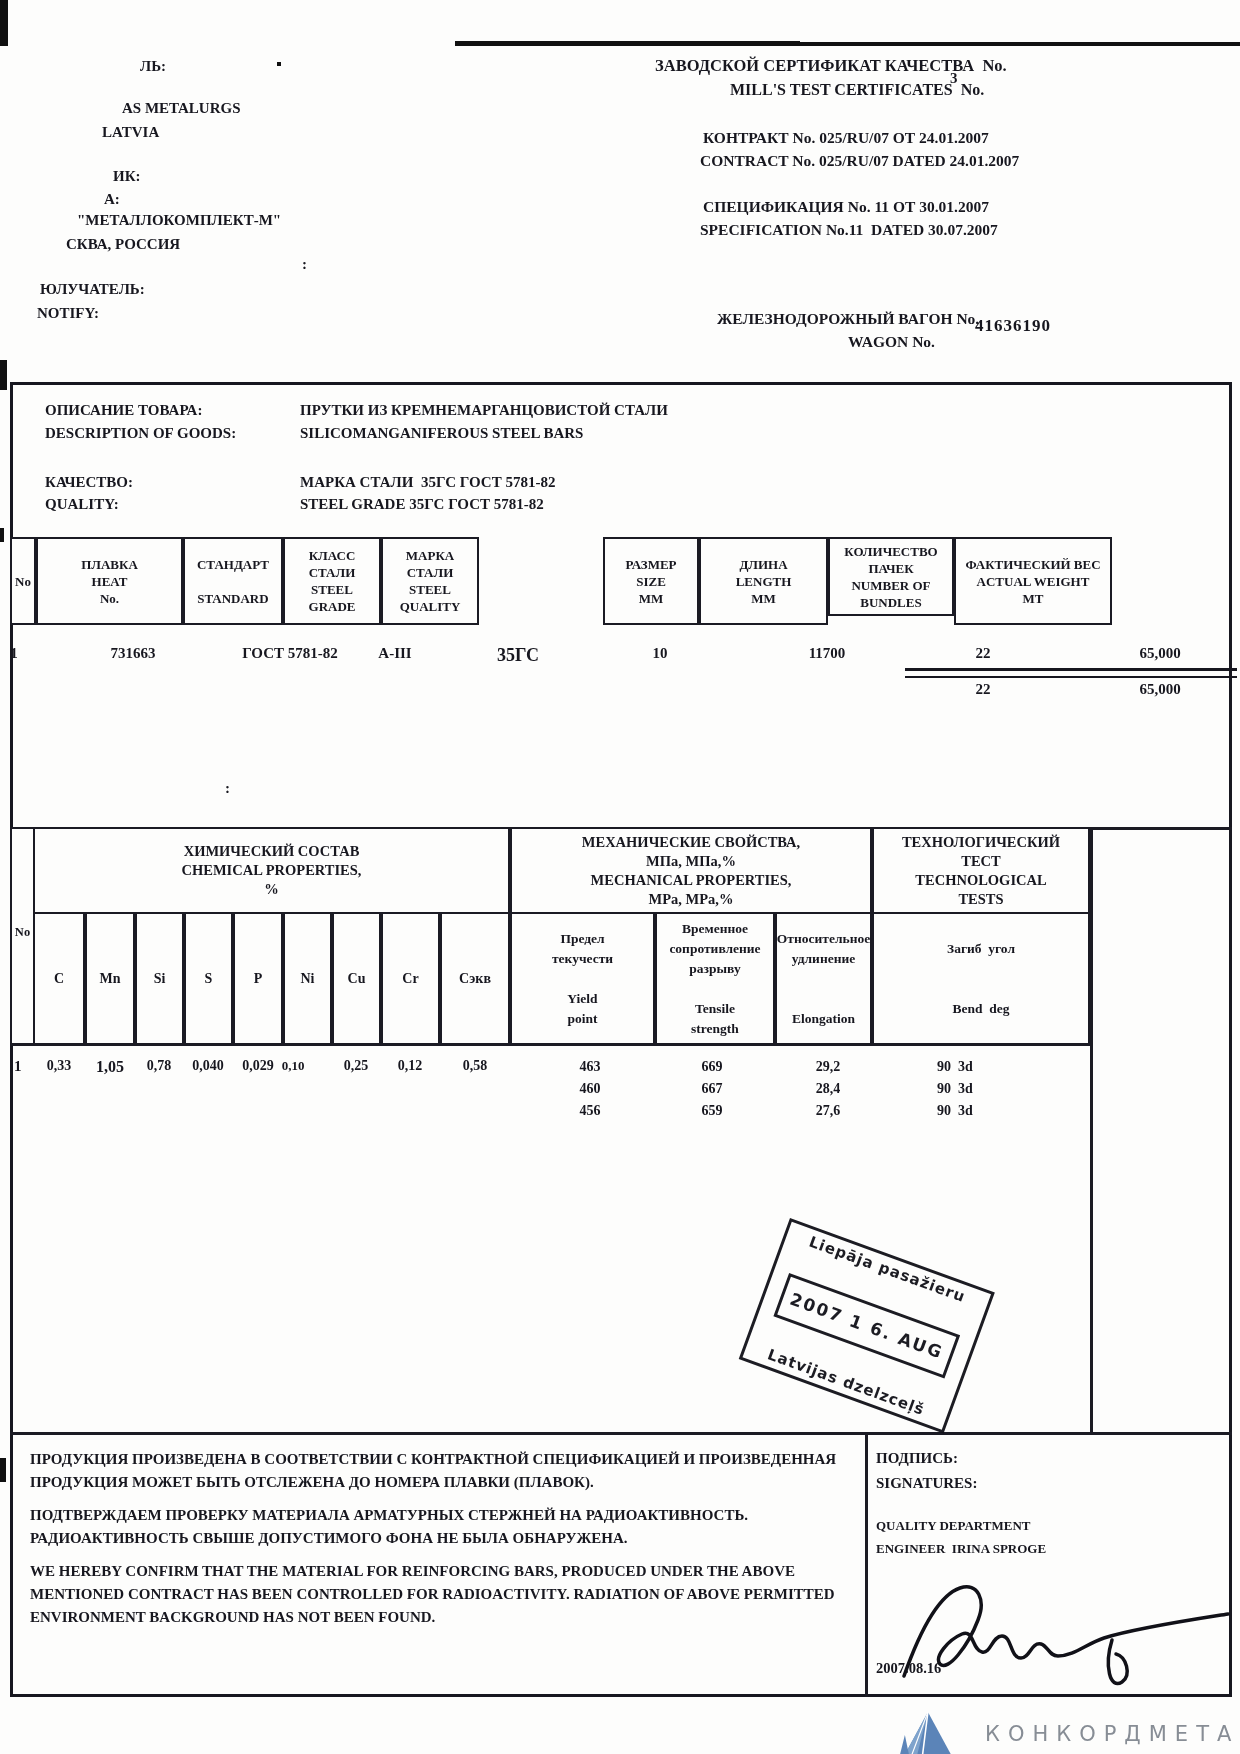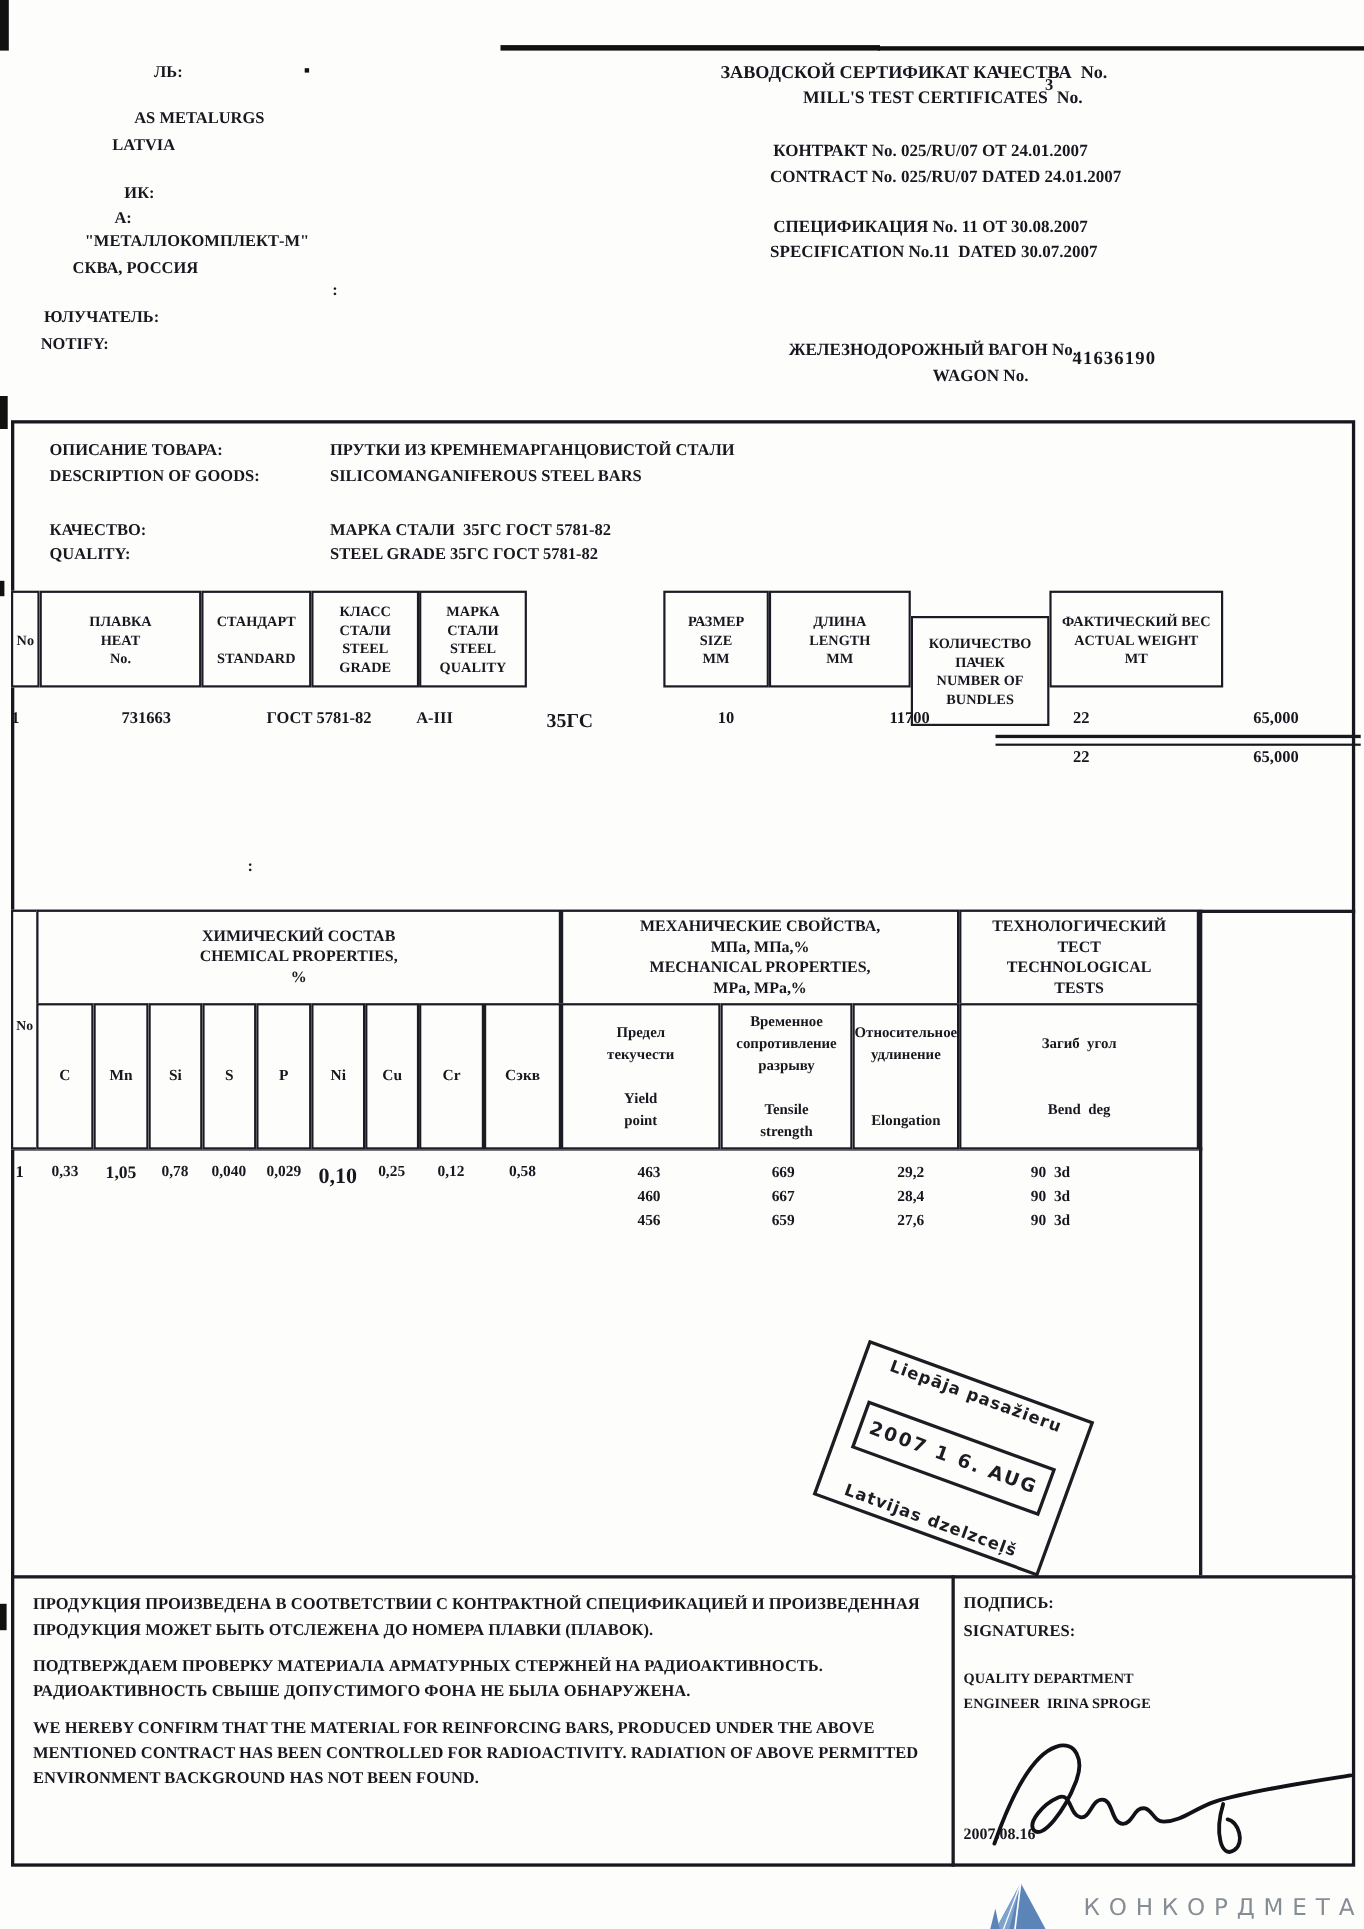--- a/index.html
+++ b/index.html
@@ -53,21 +53,21 @@
   <div class="t" style="left:77px;top:212px;font-size:15px;">"МЕТАЛЛОКОМПЛЕКТ-М"</div>
   <div class="t" style="left:66px;top:236px;font-size:15px;">СКВА, РОССИЯ</div>
   <div class="t" style="left:40px;top:281px;font-size:15px;">ЮЛУЧАТЕЛЬ:</div>
   <div class="t" style="left:37px;top:305px;font-size:15px;">NOTIFY:</div>
 
   <div class="t" style="left:655px;top:56px;font-size:16.5px;">ЗАВОДСКОЙ СЕРТИФИКАТ КАЧЕСТВА  No.</div>
   <div class="t" style="left:950px;top:70px;font-size:15px;">3</div>
   <div class="t" style="left:730px;top:81px;font-size:16px;">MILL'S TEST CERTIFICATES  No.</div>
   <div class="t" style="left:703px;top:129px;font-size:15.5px;">КОНТРАКТ No. 025/RU/07 ОТ 24.01.2007</div>
   <div class="t" style="left:700px;top:152px;font-size:15.5px;">CONTRACT No. 025/RU/07 DATED 24.01.2007</div>
-  <div class="t" style="left:703px;top:198px;font-size:15.5px;">СПЕЦИФИКАЦИЯ No. 11 ОТ 30.08.2007</div>
+  <div class="t" style="left:703px;top:198px;font-size:15.5px;">СПЕЦИФИКАЦИЯ No. 11 ОТ 30.01.2007</div>
   <div class="t" style="left:700px;top:221px;font-size:15.5px;">SPECIFICATION No.11  DATED 30.07.2007</div>
   <div class="t" style="left:717px;top:310px;font-size:15.5px;">ЖЕЛЕЗНОДОРОЖНЫЙ ВАГОН No.</div>
   <div class="t" style="left:848px;top:333px;font-size:15.5px;">WAGON No.</div>
   <div class="t" style="left:975px;top:316px;font-size:17px;letter-spacing:1px;">41636190</div>
 
   <div style="position:absolute;left:10px;top:382px;width:1222px;height:1315px;border:3px solid #17171f;box-sizing:border-box;"></div>
   <div class="line" style="left:10px;top:827px;width:1222px;height:3px;"></div>
   <div class="line" style="left:10px;top:1432px;width:1222px;height:3px;"></div>
   <div class="line" style="left:1090px;top:827px;width:3px;height:605px;"></div>
   <div class="line" style="left:10px;top:1043px;width:1083px;height:3px;"></div>
@@ -82,21 +82,21 @@
   <div class="t" style="left:300px;top:474px;font-size:15px;">МАРКА СТАЛИ  35ГС ГОСТ 5781-82</div>
   <div class="t" style="left:300px;top:496px;font-size:15px;">STEEL GRADE 35ГС ГОСТ 5781-82</div>
 
   <div class="cell" style="left:10px;top:537px;width:26px;height:88px;">No</div>
   <div class="cell" style="left:36px;top:537px;width:147px;height:88px;">ПЛАВКА<br>HEAT<br>No.</div>
   <div class="cell" style="left:183px;top:537px;width:100px;height:88px;">СТАНДАРТ<br><br>STANDARD</div>
   <div class="cell" style="left:283px;top:537px;width:98px;height:88px;">КЛАСС<br>СТАЛИ<br>STEEL<br>GRADE</div>
   <div class="cell" style="left:381px;top:537px;width:98px;height:88px;">МАРКА<br>СТАЛИ<br>STEEL<br>QUALITY</div>
   <div class="cell" style="left:603px;top:537px;width:96px;height:88px;">РАЗМЕР<br>SIZE<br>ММ</div>
   <div class="cell" style="left:699px;top:537px;width:129px;height:88px;">ДЛИНА<br>LENGTH<br>ММ</div>
-  <div class="cell" style="left:828px;top:537px;width:126px;height:100px;margin-top:23px;">КОЛИЧЕСТВО<br>ПАЧЕК<br>NUMBER OF<br>BUNDLES</div>
+  <div class="cell" style="left:828px;top:537px;width:126px;height:79px;">КОЛИЧЕСТВО<br>ПАЧЕК<br>NUMBER OF<br>BUNDLES</div>
   <div class="cell" style="left:954px;top:537px;width:158px;height:88px;">ФАКТИЧЕСКИЙ ВЕС<br>ACTUAL WEIGHT<br>МТ</div>
 
   <div class="t ctr" style="left:14px;top:645px;font-size:15px;">1</div>
   <div class="t ctr" style="left:133px;top:645px;font-size:15px;">731663</div>
   <div class="t ctr" style="left:290px;top:645px;font-size:15px;">ГОСТ 5781-82</div>
   <div class="t ctr" style="left:395px;top:645px;font-size:15px;">А-III</div>
   <div class="t ctr" style="left:518px;top:645px;font-size:18px;">35ГС</div>
   <div class="t ctr" style="left:660px;top:645px;font-size:15px;">10</div>
   <div class="t ctr" style="left:827px;top:645px;font-size:15px;">11700</div>
   <div class="t ctr" style="left:983px;top:645px;font-size:15px;">22</div>
@@ -124,21 +124,21 @@
   <div class="cell" style="left:655px;top:912px;width:120px;height:133px;font-size:13.5px;line-height:20px;">Временное<br>сопротивление<br>разрыву<br><br>Tensile<br>strength</div>
   <div class="cell" style="left:775px;top:912px;width:97px;height:133px;font-size:13.5px;line-height:20px;">Относительное<br>удлинение<br><br><br>Elongation</div>
   <div class="cell" style="left:872px;top:912px;width:218px;height:133px;font-size:13.5px;line-height:20px;">Загиб  угол<br><br><br>Bend  deg</div>
 
   <div class="t" style="left:14px;top:1058px;font-size:15px;">1</div>
   <div class="t ctr" style="left:59px;top:1058px;font-size:14px;">0,33</div>
   <div class="t ctr" style="left:110px;top:1058px;font-size:16px;">1,05</div>
   <div class="t ctr" style="left:159px;top:1058px;font-size:14px;">0,78</div>
   <div class="t ctr" style="left:208px;top:1058px;font-size:14px;">0,040</div>
   <div class="t ctr" style="left:258px;top:1058px;font-size:14px;">0,029</div>
-  <div class="t ctr" style="left:307px;top:1058px;font-size:20px;font-family:Liberation Serif, serif;">0,10</div>
+  <div class="t ctr" style="left:293px;top:1058px;font-size:13px;font-family:Liberation Serif, serif;">0,10</div>
   <div class="t ctr" style="left:356px;top:1058px;font-size:14px;">0,25</div>
   <div class="t ctr" style="left:410px;top:1058px;font-size:14px;">0,12</div>
   <div class="t ctr" style="left:475px;top:1058px;font-size:14px;">0,58</div>
   <div class="stack" style="left:590px;top:1056px;">463<br>460<br>456</div>
   <div class="stack" style="left:712px;top:1056px;">669<br>667<br>659</div>
   <div class="stack" style="left:828px;top:1056px;">29,2<br>28,4<br>27,6</div>
   <div class="stack" style="left:955px;top:1056px;">90  3d<br>90  3d<br>90  3d</div>
 
   <div class="stamp">
     <div class="srow">Liepāja pasažieru</div>

